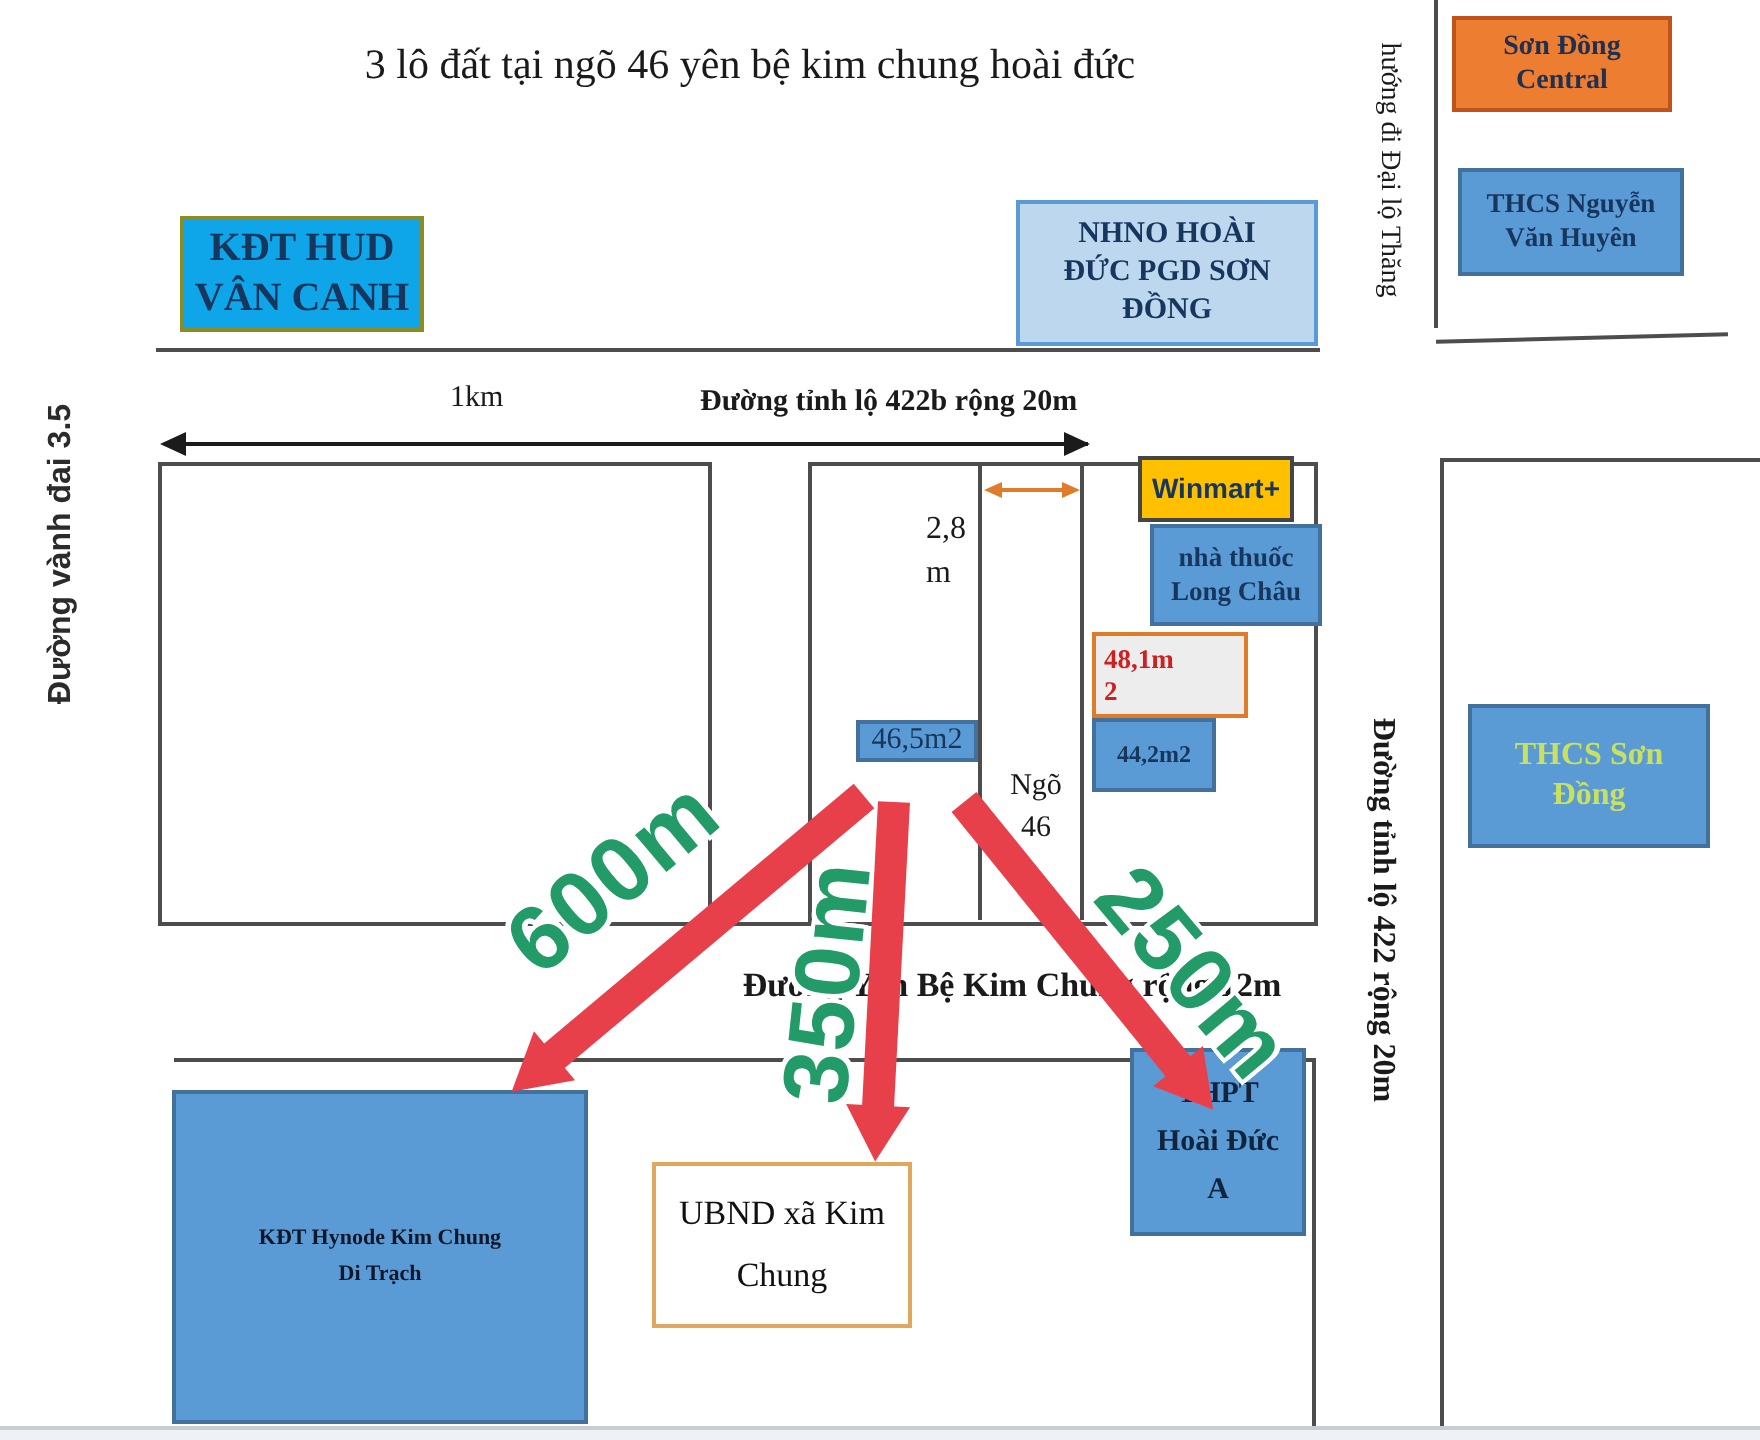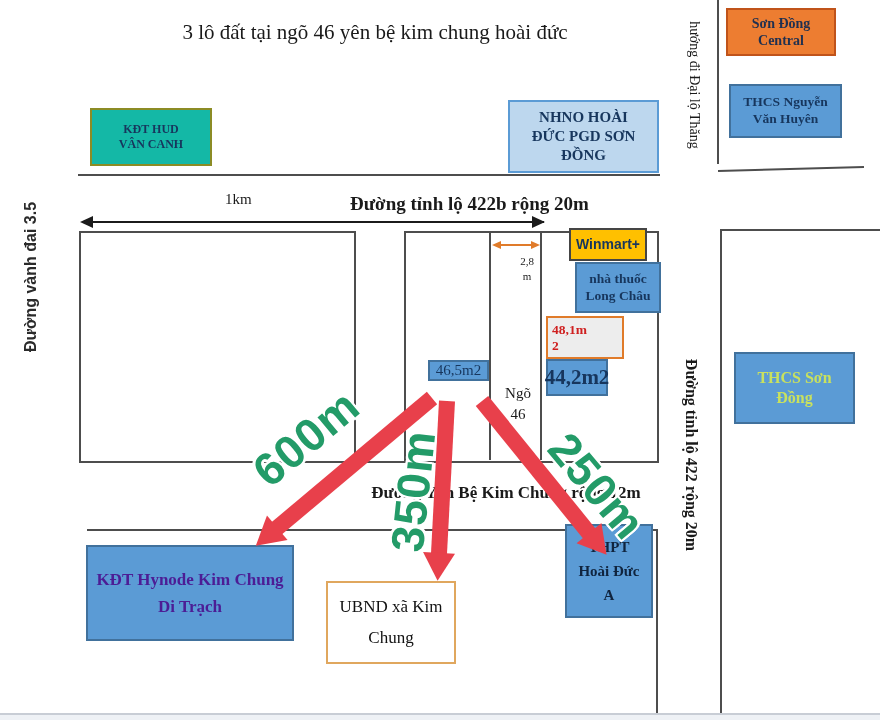--- a/index.html
+++ b/index.html
@@ -44,21 +44,21 @@
   <div class="mline" style="left:656px;top:529px;width:2px;height:186px;"></div>
   <div class="mline" style="left:0;top:713px;width:880px;height:2px;background:#c8cdd5;"></div>
   <div style="position:absolute;left:0;top:715px;width:880px;height:5px;background:#eef1f5;"></div>
 
   <div class="serif" style="position:absolute;left:150px;top:20px;width:450px;text-align:center;font-size:21px;">3 lô đất tại ngõ 46 yên bệ kim chung hoài đức</div>
 
   <div class="vtext sans" style="left:31px;top:277px;transform:translate(-50%,-50%) rotate(-90deg);font-size:16px;font-weight:600;color:#2b2b2b;">Đường vành đai 3.5</div>
 
   <div class="vtext serif" style="left:694px;top:85px;transform:translate(-50%,-50%) rotate(90deg);font-size:14px;">hướng đi Đại lộ Thăng</div>
 
-  <div class="serif" style="position:absolute;left:350px;top:193px;font-size:19px;font-weight:600;">Đường tỉnh lộ 422b rộng 20m</div>
+  <div class="serif" style="position:absolute;left:350px;top:193px;font-size:15px;font-weight:600;">Đường tỉnh lộ 422b rộng 20m</div>
 
   <div class="vtext serif" style="left:691px;top:455px;transform:translate(-50%,-50%) rotate(90deg);font-size:16px;font-weight:600;">Đường tỉnh lộ 422 rộng 20m</div>
 
   <div class="serif" style="position:absolute;left:360px;top:483px;width:292px;text-align:center;font-size:17px;font-weight:600;">Đường Yên Bệ Kim Chung rộng 12m</div>
 
   <div class="serif" style="position:absolute;left:496px;top:383px;width:44px;text-align:center;font-size:15px;line-height:1.4;">
     <div>Ngõ</div>
     <div>46</div>
   </div>
 
@@ -67,26 +67,26 @@
     <div class="dimhead" style="left:80px;top:216px;border-top:6px solid transparent;border-bottom:6px solid transparent;border-right:13px solid #1b1b1b;"></div>
     <div class="dimhead" style="left:532px;top:216px;border-top:6px solid transparent;border-bottom:6px solid transparent;border-left:13px solid #1b1b1b;"></div>
   </div>
   <div class="serif" style="position:absolute;left:225px;top:191px;font-size:15px;">1km</div>
 
   <div>
     <div style="position:absolute;left:496px;top:244px;width:40px;height:2px;background:#e07b2a;"></div>
     <div class="dimhead" style="left:492px;top:241px;border-top:4px solid transparent;border-bottom:4px solid transparent;border-right:9px solid #e07b2a;"></div>
     <div class="dimhead" style="left:531px;top:241px;border-top:4px solid transparent;border-bottom:4px solid transparent;border-left:9px solid #e07b2a;"></div>
   </div>
-  <div class="serif" style="position:absolute;left:502px;top:254px;width:50px;text-align:center;font-size:11px;line-height:1.4;">
+  <div class="serif" style="position:absolute;left:463px;top:254px;width:50px;text-align:left;font-size:16px;line-height:1.4;">
     <div>2,8</div>
     <div>m</div>
   </div>
 
-  <div class="box serif" style="left:90px;top:108px;width:122px;height:58px;background:#14b8a6;border:2px solid #8c8c25;color:#17365d;font-size:12px;font-weight:bold;">
+  <div class="box serif" style="left:90px;top:108px;width:122px;height:58px;background:#0ea5e9;border:2px solid #8c8c25;color:#17365d;font-size:20px;font-weight:bold;">
     <div>KĐT HUD</div>
     <div>VÂN CANH</div>
   </div>
 
   <div class="box serif" style="left:508px;top:100px;width:151px;height:73px;background:#bdd7ee;border:2px solid #5b9bd5;color:#17365d;font-size:15px;font-weight:600;">
     <div>NHNO HOÀI</div>
     <div>ĐỨC PGD SƠN</div>
     <div>ĐỒNG</div>
   </div>
 
@@ -107,34 +107,34 @@
   <div class="box serif blue" style="left:575px;top:262px;width:86px;height:51px;font-size:13.5px;font-weight:600;">
     <div>nhà thuốc</div>
     <div>Long Châu</div>
   </div>
 
   <div class="box serif" style="left:546px;top:316px;width:78px;height:43px;background:#ededed;border:2px solid #e07b2a;color:#cf2020;font-size:13.5px;font-weight:bold;align-items:flex-start;padding-left:4px;text-align:left;line-height:1.15;">
     <div>48,1m</div>
     <div>2</div>
   </div>
 
-  <div class="box serif blue" style="left:546px;top:359px;width:62px;height:37px;font-size:21px;font-weight:bold;">
+  <div class="box serif blue" style="left:546px;top:359px;width:62px;height:37px;font-size:12px;font-weight:bold;">
     <div>44,2m2</div>
   </div>
 
   <div class="box serif blue" style="left:428px;top:360px;width:61px;height:21px;font-size:15px;font-weight:normal;">
     <div>46,5m2</div>
   </div>
 
   <div class="box serif blue" style="left:734px;top:352px;width:121px;height:72px;color:#c9e15e;font-size:16px;font-weight:bold;">
     <div>THCS Sơn</div>
     <div>Đồng</div>
   </div>
 
-  <div class="box serif blue" style="left:86px;top:545px;width:208px;height:96px;color:#4c1d95;font-size:17px;font-weight:600;line-height:1.6;">
+  <div class="box serif blue" style="left:86px;top:545px;width:208px;height:167px;color:#0f172a;font-size:11px;font-weight:600;line-height:1.6;">
     <div>KĐT Hynode Kim Chung</div>
     <div>Di Trạch</div>
   </div>
 
   <div class="box serif" style="left:326px;top:581px;width:130px;height:83px;background:#ffffff;border:2px solid #e0a75e;color:#111;font-size:17px;line-height:1.8;">
     <div>UBND xã Kim</div>
     <div>Chung</div>
   </div>
 
   <div class="box serif blue" style="left:565px;top:524px;width:88px;height:94px;color:#10243e;font-size:15px;font-weight:600;line-height:1.6;">

